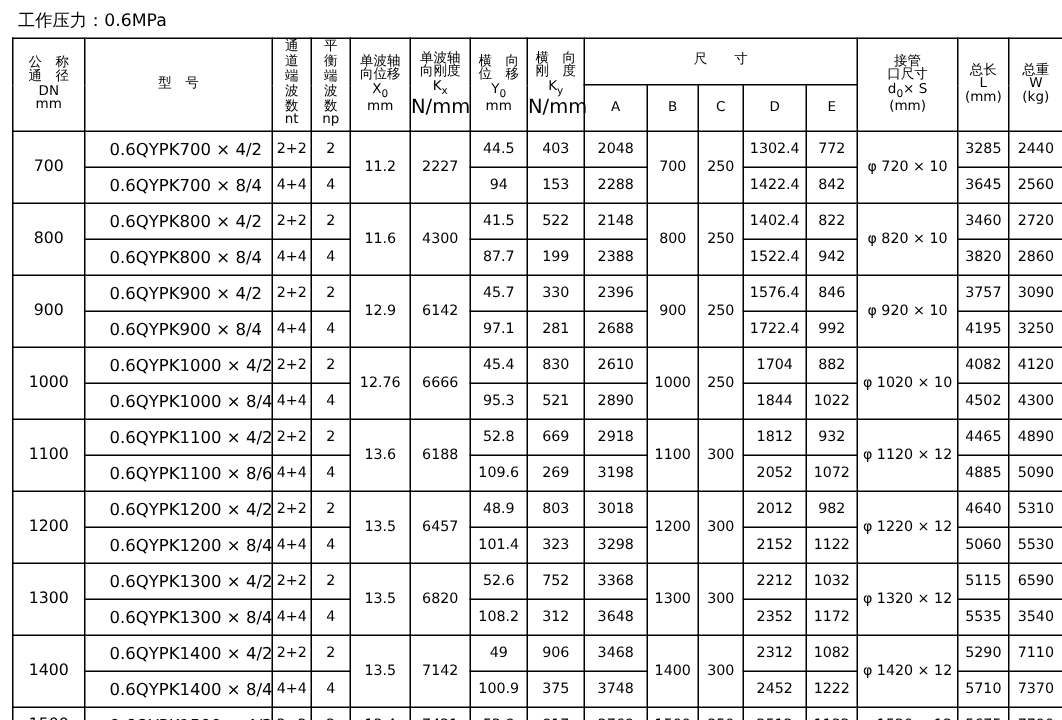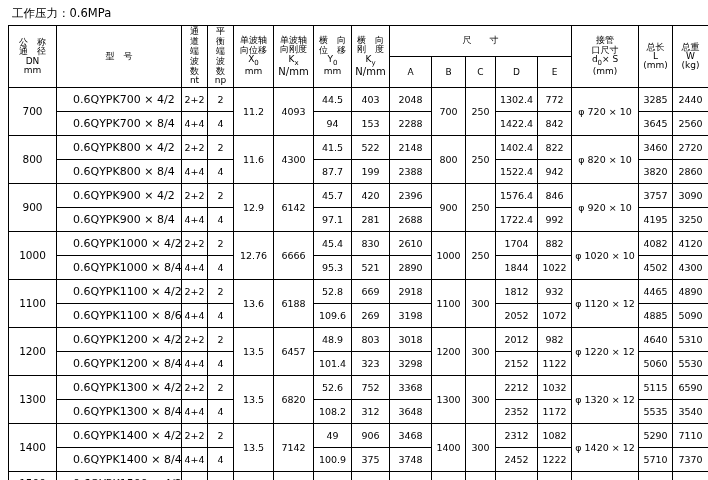--- a/index.html
+++ b/index.html
@@ -23,21 +23,21 @@
     line-height:1.05;
     padding:0;
   }
   thead th{font-size:9px;font-weight:normal;padding:1px 0;}
   .hdr-tall{height:56px;}
   .vlabel{font-size:9px;line-height:1.1;}
   td.model{font-size:11px;text-align:right;padding:2px 16px;height:19px;white-space:nowrap;}
   td.num{font-size:9.5px;}
   .dn{font-size:10.5px;}
   .stack{display:block;}
-  .thin{font-size:10px;}
+  .thin{font-size:13px;}
   .sub2{font-size:7px;vertical-align:sub;}
 </style>
 </head>
 <body>
 
 <div class="page">
 
   <div class="topbar">
     <div class="left">工作压力：0.6MPa</div>
   </div>
@@ -138,21 +138,21 @@
         <th>E</th>
       </tr>
     </thead>
     <tbody>
         <tr>
           <td class="dn" rowspan="2">700</td>
           <td class="model">0.6QYPK700 × 4/2</td>
           <td class="num">2+2</td>
           <td class="num">2</td>
           <td class="num" rowspan="2">11.2</td>
-          <td class="num" rowspan="2">4093</td>
+          <td class="num" rowspan="2">2227</td>
           <td class="num">44.5</td>
           <td class="num">403</td>
           <td class="num">2048</td>
           <td class="num" rowspan="2">700</td>
           <td class="num" rowspan="2">250</td>
           <td class="num">1302.4</td>
           <td class="num">772</td>
           <td class="num" rowspan="2">φ 720 × 10</td>
           <td class="num">3285</td>
           <td class="num">2440</td>
@@ -200,21 +200,21 @@
           <td class="num">2860</td>
         </tr>
         <tr>
           <td class="dn" rowspan="2">900</td>
           <td class="model">0.6QYPK900 × 4/2</td>
           <td class="num">2+2</td>
           <td class="num">2</td>
           <td class="num" rowspan="2">12.9</td>
           <td class="num" rowspan="2">6142</td>
           <td class="num">45.7</td>
-          <td class="num">420</td>
+          <td class="num">330</td>
           <td class="num">2396</td>
           <td class="num" rowspan="2">900</td>
           <td class="num" rowspan="2">250</td>
           <td class="num">1576.4</td>
           <td class="num">846</td>
           <td class="num" rowspan="2">φ 920 × 10</td>
           <td class="num">3757</td>
           <td class="num">3090</td>
         </tr>
         <tr>

